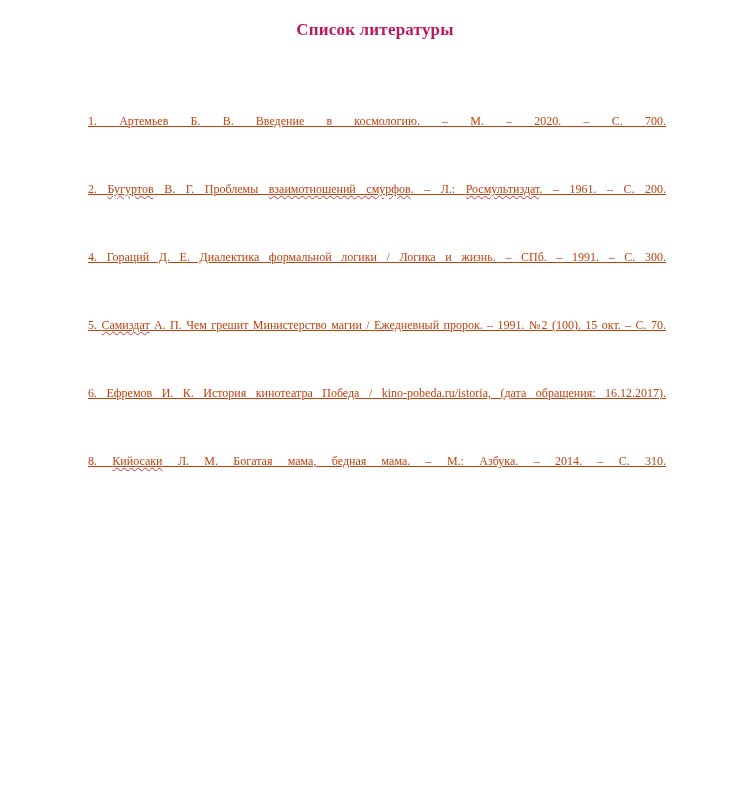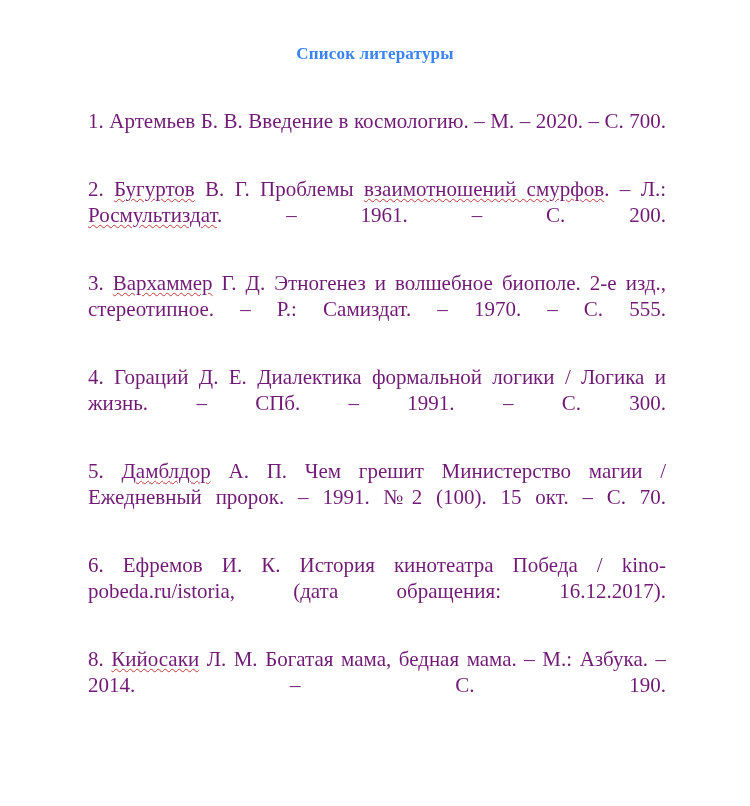--- a/index.html
+++ b/index.html
@@ -24,43 +24,44 @@
     background: #ffffff;
     box-sizing: border-box;
   }
 
   .doc-title {
     text-align: center;
     font-weight: bold;
     font-size: 17px;
     letter-spacing: 0.2px;
     margin: 0;
-    padding-top: 44px;
-    color: #3b82f6;
+    padding-top: 20px;
+    color: #be185d;
   }
 
   .bib-list {
     margin: 0;
     padding: 0;
     list-style: none;
     position: absolute;
     left: 88px;
     top: 108px;
     width: 578px;
   }
 
   .bib-entry {
     text-align: justify;
     text-justify: inter-word;
-    font-size: 21px;
+    font-size: 12px;
     line-height: 26px;
     margin: 0 0 16px 0;
-    color: #701a75;
+    color: #c2410c;
     word-spacing: 0.2px;
     hyphens: none;
+    text-decoration: underline;
   }
 
   
   .bib-entry::after {
     content: "";
     display: inline-block;
     width: 100%;
   }
 
   
@@ -75,20 +76,19 @@
 </head>
 <body>
 
 <div class="page">
 
   <h1 class="doc-title">Список литературы</h1>
 
   <ol class="bib-list">
       <li class="bib-entry"><span>1. Артемьев Б. В. Введение в космологию. – М. – 2020. – С. 700.</span></li>
       <li class="bib-entry"><span>2. </span><span class="misspelled" style="text-decoration-color: rgb(194, 59, 59);">Бугуртов</span><span> В. Г. Проблемы </span><span class="misspelled" style="text-decoration-color: rgb(194, 59, 59);">взаимотношений смурфов</span><span>. – Л.: </span><span class="misspelled" style="text-decoration-color: rgb(194, 59, 59);">Росмультиздат</span><span>. – 1961. – С. 200.</span></li>
-      <li class="bib-entry"><span>3. </span><span class="misspelled" style="text-decoration-color: rgb(194, 59, 59);">Вархаммер</span><span> Г. Д. Этногенез и волшебное биополе. 2-е изд., стереотипное. – Р.: Самиздат. – 1970. – С. 555.</span></li>
       <li class="bib-entry"><span>4. Гораций Д. Е. Диалектика формальной логики / Логика и жизнь. – СПб. – 1991. – С. 300.</span></li>
-      <li class="bib-entry"><span>5. </span><span class="misspelled" style="text-decoration-color: rgb(194, 59, 59);">Дамблдор</span><span> А. П. Чем грешит Министерство магии / Ежедневный пророк. – 1991. №2 (100). 15 окт. – С. 70.</span></li>
+      <li class="bib-entry"><span>5. </span><span class="misspelled" style="text-decoration-color: rgb(194, 59, 59);">Самиздат</span><span> А. П. Чем грешит Министерство магии / Ежедневный пророк. – 1991. №2 (100). 15 окт. – С. 70.</span></li>
       <li class="bib-entry"><span>6. Ефремов И. К. История кинотеатра Победа / kino-pobeda.ru/istoria, (дата обращения: 16.12.2017).</span></li>
-      <li class="bib-entry"><span>8. </span><span class="misspelled" style="text-decoration-color: rgb(194, 59, 59);">Кийосаки</span><span> Л. М. Богатая мама, бедная мама. – М.: Азбука. – 2014. – С. 190.</span></li>
+      <li class="bib-entry"><span>8. </span><span class="misspelled" style="text-decoration-color: rgb(194, 59, 59);">Кийосаки</span><span> Л. М. Богатая мама, бедная мама. – М.: Азбука. – 2014. – С. 310.</span></li>
     </ol>
 
 </div>
 
 </body></html>

